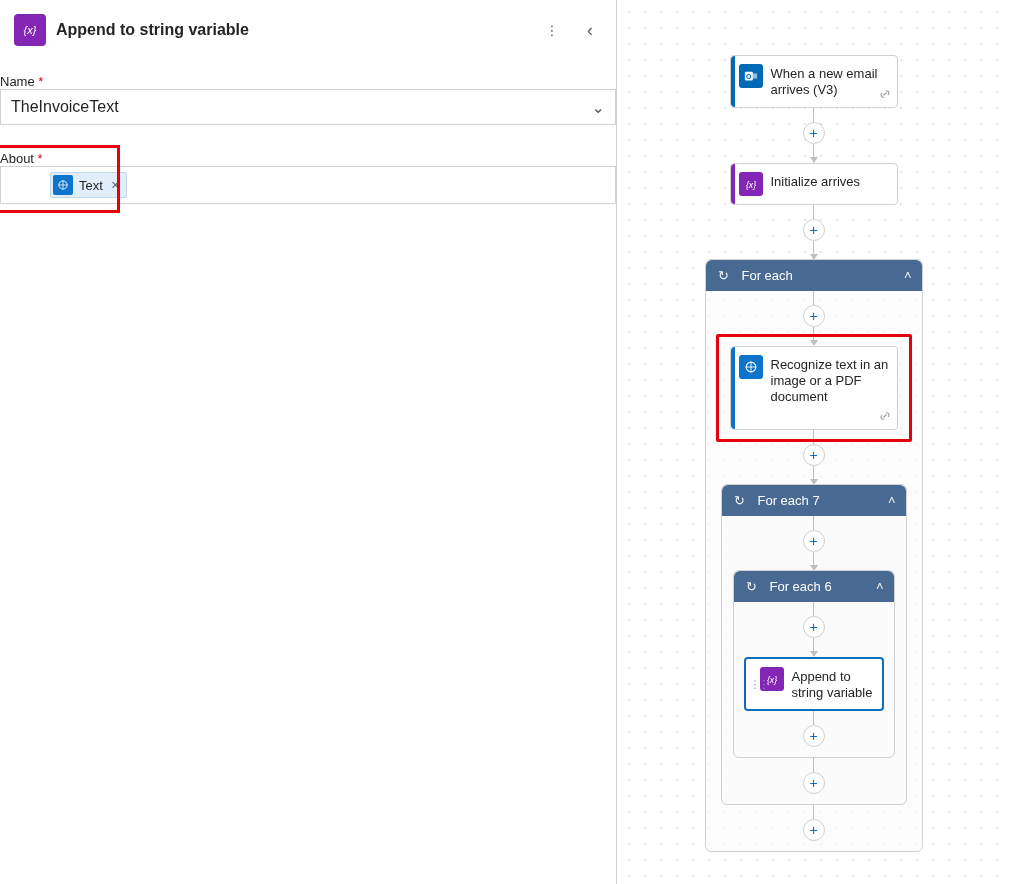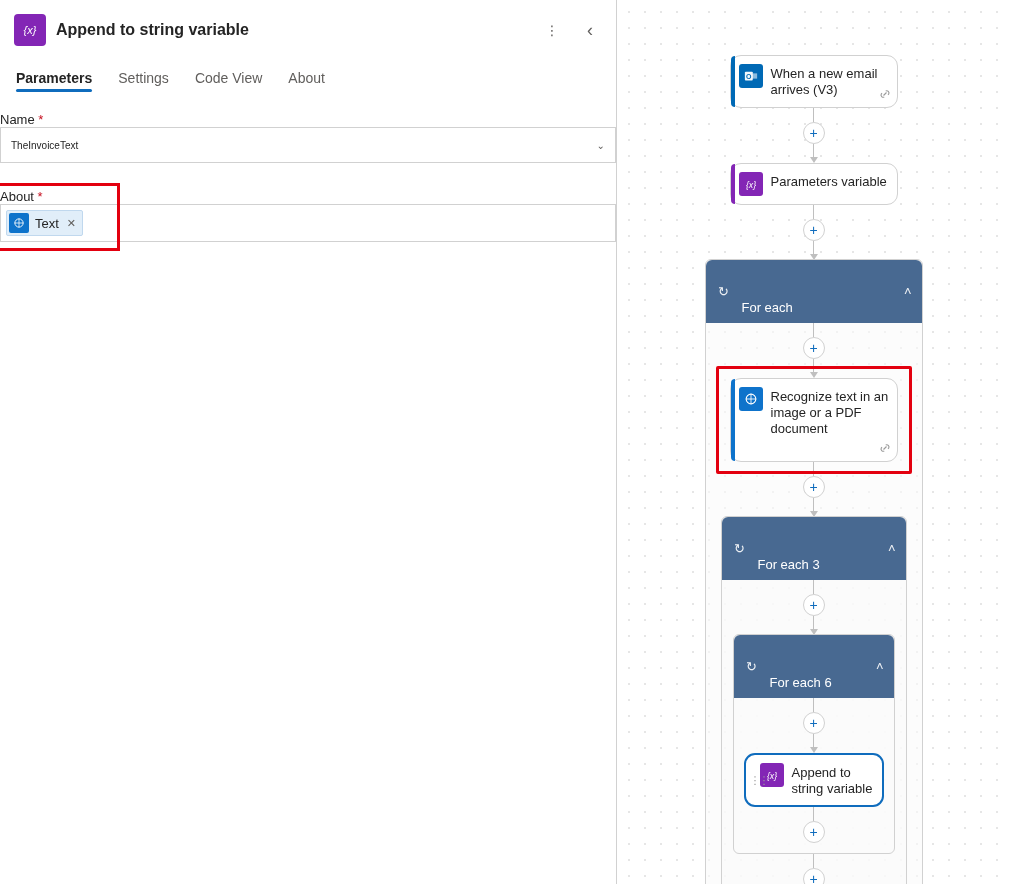--- a/index.html
+++ b/index.html
@@ -64,31 +64,31 @@
   .tab.active::after {
     content:""; position:absolute; left:0; right:0; bottom:6px; height:3px;
     background: var(--accent-blue); border-radius:2px;
   }
   .form { padding: 14px 0; display:flex; flex-direction:column; gap:26px; }
   .field-label { font-size:13px; color: var(--text); }
   .req { color: var(--required); }
   .select {
     border:1px solid var(--bordergray); height:36px; display:flex;
     align-items:center; justify-content:space-between; padding:0 10px;
-    font-size:10px;
+    font-size:16px;
   }
   .select .chev { color: var(--muted); }
   .value-input {
     border:1px solid var(--bordergray); min-height:36px; padding:5px;
     display:flex; align-items:center; flex-wrap:wrap; gap:4px;
   }
   .token {
     display:inline-flex; align-items:center; gap:6px;
     background:#e1eef9; border:1px solid #c0d8ee; border-radius:2px;
-    padding:2px 4px 2px 2px; font-size:13px;
+    padding:2px 4px 2px 2px; font-size:13px;margin-left:44px;
   }
   .token .ticon {
     width:20px; height:20px; border-radius:2px; background: var(--cv-blue);
     display:flex; align-items:center; justify-content:center; color:#fff;
   }
   .token .tdel { color:#605e5c; font-size:11px; cursor:pointer; padding:0 2px; }
   .value-block { position:relative; }
   .hl-box {
     position:absolute; border:3px solid var(--highlight); pointer-events:none;
   }
@@ -98,21 +98,21 @@
     flex:1; position:relative;
     background-color:#fff;
     background-image: radial-gradient(var(--canvas-dot) 1px, transparent 1px);
     background-size: 16px 16px;
     background-position: 4px 4px;
   }
   .flow { position:absolute; left:50%; top:55px; transform:translateX(-50%);
           display:flex; flex-direction:column; align-items:center; }
   .card {
     width: 164px; background:#fff; border:1px solid var(--bordergray);
-    border-radius:11px; display:flex; align-items:flex-start; gap:8px;
+    border-radius:4px; display:flex; align-items:flex-start; gap:8px;
     padding:8px 8px; font-size:13px; position:relative;
   }
   .card.wide { width:168px; }
   .card .cicon {
     width:24px; height:24px; border-radius:3px; flex-shrink:0;
     display:flex; align-items:center; justify-content:center; color:#fff; font-size:12px;
   }
   .cicon.outlook { background: var(--outlook-blue); }
   .cicon.purple  { background: var(--purple); }
   .cicon.cv      { background: var(--cv-blue); }
@@ -153,21 +153,21 @@
   }
   .loop.outer { width:218px; }
   .loop.mid   { width:186px; }
   .loop.inner { width:162px; }
   .loop-header {
     align-self:stretch; background: var(--foreach-dark); color:#fff;
     display:flex; align-items:center; gap:10px; padding:8px 10px;
     border-radius:6px 6px 0 0; font-size:13px;
   }
   .loop-header .licon { width:16px; text-align:center; opacity:.9; }
-  .loop-header .ltitle { flex:1;margin-top:32px; }
+  .loop-header .ltitle { flex:1; }
   .loop-header .lchev { opacity:.9; }
 
   .hl-card {
     position:absolute; border:3px solid var(--highlight); pointer-events:none;
     border-radius:2px;
   }
 </style>
 </head>
 <body>
 
@@ -180,26 +180,20 @@
     </div>
     <div class="panel-title">Append to string variable</div>
     <button class="header-btn">
         <span>⋮</span>
       </button>
     <button class="header-btn">
         <span style="font-size:18px;">‹</span>
       </button>
   </div>
 
-  <div class="tabs">
-    <div class="tab active">Parameters</div>
-    <div class="tab">Settings</div>
-    <div class="tab">Code View</div>
-    <div class="tab">About</div>
-  </div>
 
   <div class="form">
     <div>
       <div class="field-label">
         <span>Name</span> <span class="req">*</span>
       </div>
       <div class="select">
         <span>TheInvoiceText</span>
         <span class="chev">⌄</span>
       </div>
@@ -253,21 +247,21 @@
         <div class="arrowhead"></div>
     </div>
 
     <div class="card wide">
       <div class="leftbar purple"></div>
       <div class="cicon purple">
         <svg width="14" height="14" viewBox="0 0 16 16">
             <text x="8" y="12" text-anchor="middle" font-size="10" fill="#fff" font-style="italic">{x}</text>
           </svg>
       </div>
-      <div class="ctitle">Parameters variable</div>
+      <div class="ctitle">Initialize arrives</div>
     </div>
 
     <div class="connector">
       <div class="vline h14"></div>
       <div class="addbtn">
           <span>+</span>
         </div>
       <div class="vline h14"></div>
         <div class="arrowhead"></div>
     </div>
@@ -310,21 +304,21 @@
         <div class="addbtn">
             <span>+</span>
           </div>
         <div class="vline h14"></div>
           <div class="arrowhead"></div>
       </div>
 
       <div class="loop mid">
         <div class="loop-header">
           <span class="licon">↻</span>
-          <span class="ltitle">For each 3</span>
+          <span class="ltitle">For each 7</span>
           <span class="lchev">˄</span>
         </div>
 
         <div class="connector">
           <div class="vline h14"></div>
           <div class="addbtn">
               <span>+</span>
             </div>
           <div class="vline h14"></div>
             <div class="arrowhead"></div>

